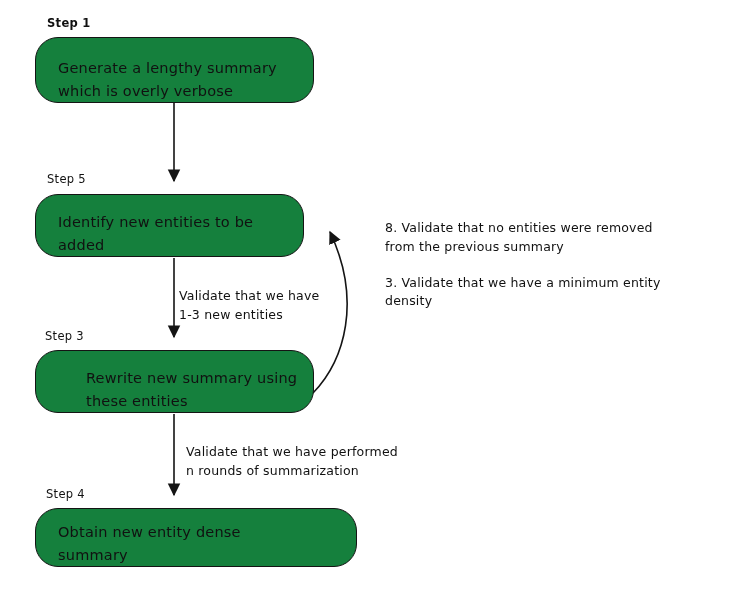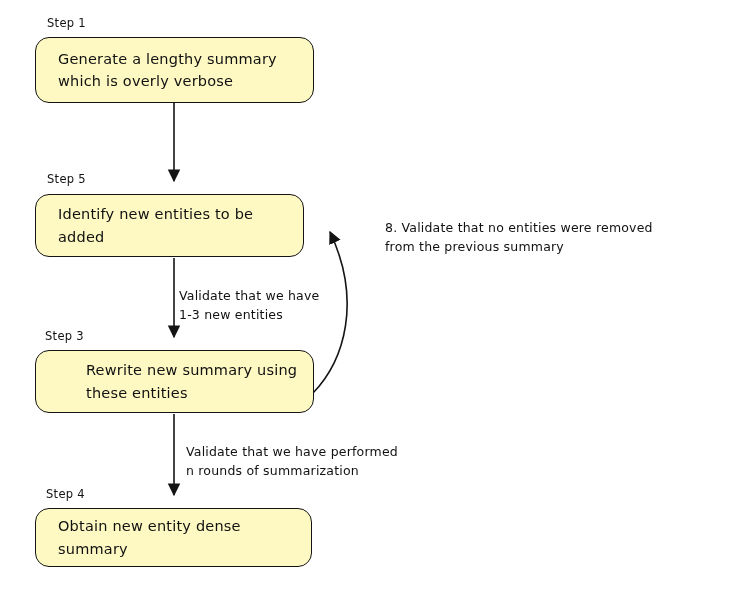--- a/index.html
+++ b/index.html
@@ -28,24 +28,24 @@
     left: 0;
     top: 0;
     width: 733px;
     height: 607px;
     pointer-events: none;
   }
   .node {
     position: absolute;
     box-sizing: border-box;
     border: 1.6px solid #141414;
-    border-radius: 14px;
-    background: #fef9c3;
+    border-radius: 23px;
+    background: #15803d;
     display: flex;
-    align-items: center;
+    align-items: flex-end;
   }
   .node-text {
     display: block;
     padding: 0 14px 0 22px;
     font-size: 14.5px;
     line-height: 1.55;
     letter-spacing: 0.2px;
     color: #111111;
     white-space: pre-line;
   }
@@ -77,23 +77,23 @@
     color: #111111;
     margin-bottom: 17px;
     white-space: pre-line;
   }
   .validation-item:last-child { margin-bottom: 0; }
 
   
   #node-step1 { left: 35px;  top: 37px;  width: 279px; height: 66px; }
   #node-step2 { left: 35px;  top: 194px; width: 269px; height: 63px; }
   #node-step3 { left: 35px;  top: 350px; width: 279px; height: 63px; padding-left: 28px; }
-  #node-step4 { left: 35px;  top: 508px; width: 277px; height: 59px; }
+  #node-step4 { left: 35px;  top: 508px; width: 322px; height: 59px; }
 
-  #label-step1 { left: 47px; top: 16px; }
+  #label-step1 { left: 47px; top: 16px; font-weight: bold; }
   #label-step2 { left: 47px; top: 172px; }
   #label-step3 { left: 45px; top: 329px; }
   #label-step4 { left: 46px; top: 487px; }
 
   #edge-label-1 { left: 179px; top: 287px; }
   #edge-label-2 { left: 186px; top: 443px; }
 </style>
 </head>
 <body>
 
@@ -148,15 +148,17 @@
   </div>
 
   <div class="edge-label" id="edge-label-1">Validate that we have
 1-3 new entities</div>
   <div class="edge-label" id="edge-label-2">Validate that we have performed
 n rounds of summarization</div>
 
   <div class="validation-list">
     <div class="validation-item">8. Validate that no entities were removed
 from the previous summary</div>
+    <div class="validation-item">3. Validate that we have a minimum entity
+density</div>
   </div>
 
 </div>
 
 </body></html>

